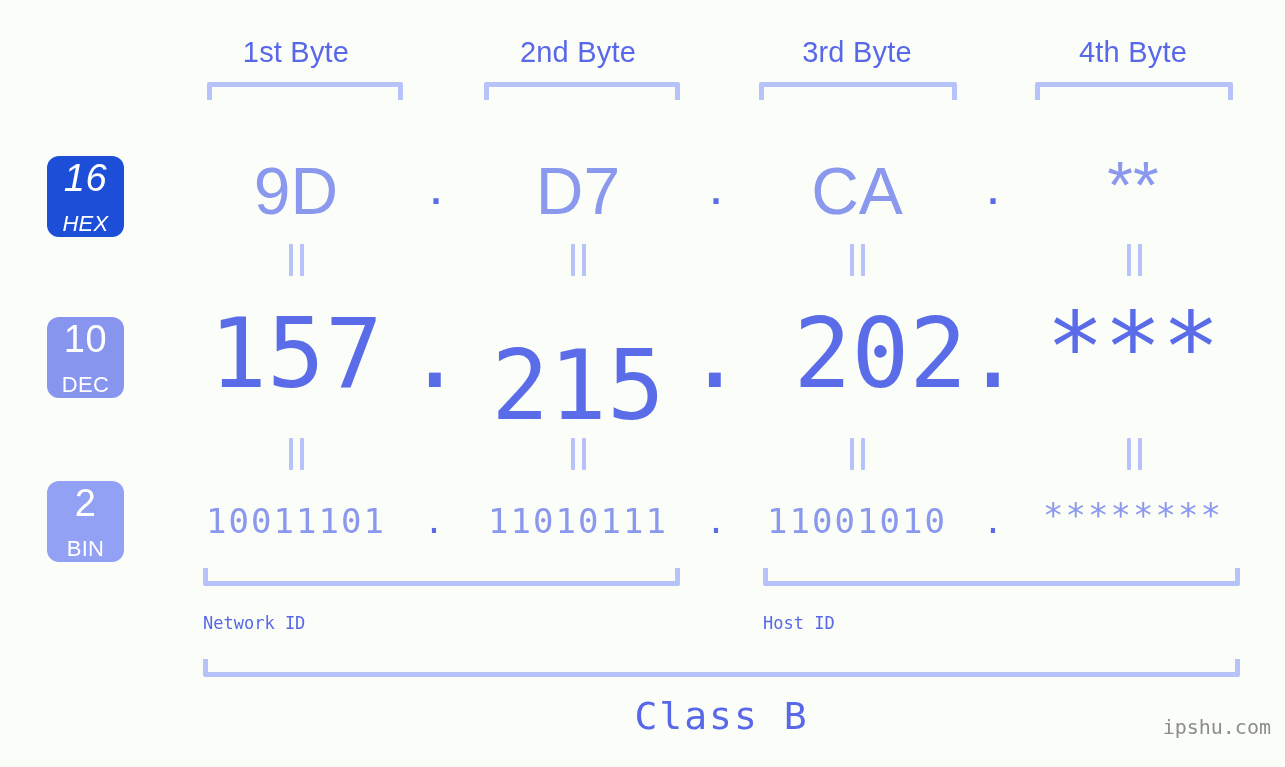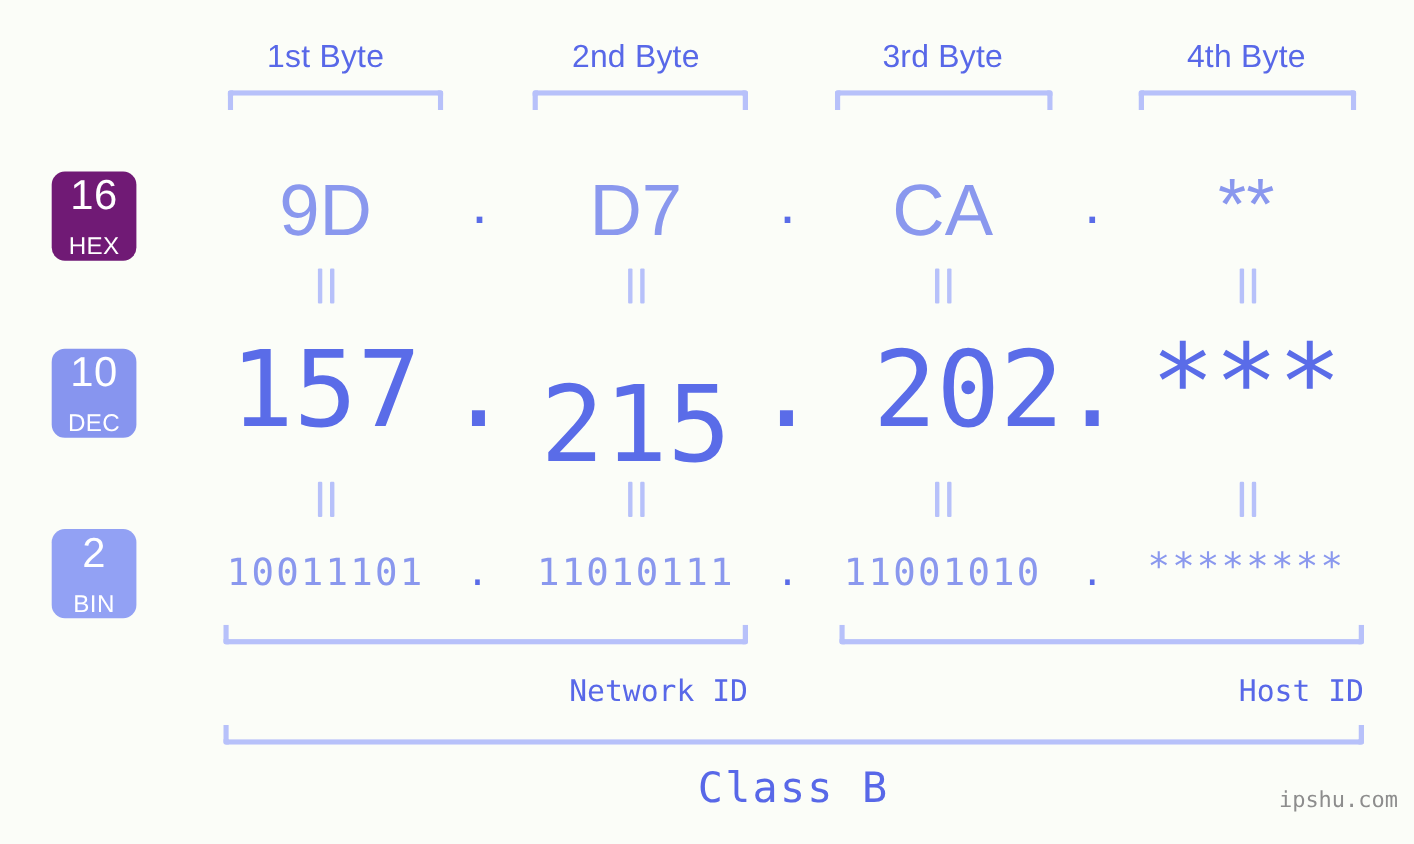--- a/index.html
+++ b/index.html
@@ -126,24 +126,24 @@
     height: 32px;
     background: #b7c1fa;
     border-radius: 1px;
   }
   .eq i:first-child { left: 1px; }
   .eq i:last-child  { left: 12px; }
 
   
   .id-caption {
     position: absolute;
-    text-align: right;
+    text-align: left;
     color: #5868e8;
     font-family: "DejaVu Sans Mono", monospace;
-    font-size: 27px;
+    font-size: 17px;
     white-space: nowrap;
   }
 
   .class-caption {
     position: absolute;
     text-align: center;
     color: #5868e8;
     font-family: "DejaVu Sans Mono", monospace;
     font-size: 38px;
     letter-spacing: 2px;
@@ -169,21 +169,21 @@
   <div class="byte-label" style="left:478px; top:36px; width:200px;">2nd Byte</div>
   <div class="byte-label" style="left:757px; top:36px; width:200px;">3rd Byte</div>
   <div class="byte-label" style="left:1033px; top:36px; width:200px;">4th Byte</div>
 
   <div class="bracket-down" style="left:207px; top:82px; width:196px;"></div>
   <div class="bracket-down" style="left:484px; top:82px; width:196px;"></div>
   <div class="bracket-down" style="left:759px; top:82px; width:198px;"></div>
   <div class="bracket-down" style="left:1035px; top:82px; width:198px;"></div>
 
   <div class="hex-row">
-    <div class="badge" style="left:47px; top:156px; background:#701a75;">
+    <div class="badge" style="left:47px; top:156px; background:#1d4ed8;font-style:italic;">
       <span class="num">16</span>
       <span class="abbr">HEX</span>
     </div>
 
     <div class="cell" style="left:196px; top:158px; width:200px;">9D</div>
     <div class="dot" style="left:396px; top:158px; width:80px;">.</div>
 
     <div class="cell" style="left:478px; top:158px; width:200px;">D7</div>
     <div class="dot" style="left:676px; top:158px; width:80px;">.</div>
 

